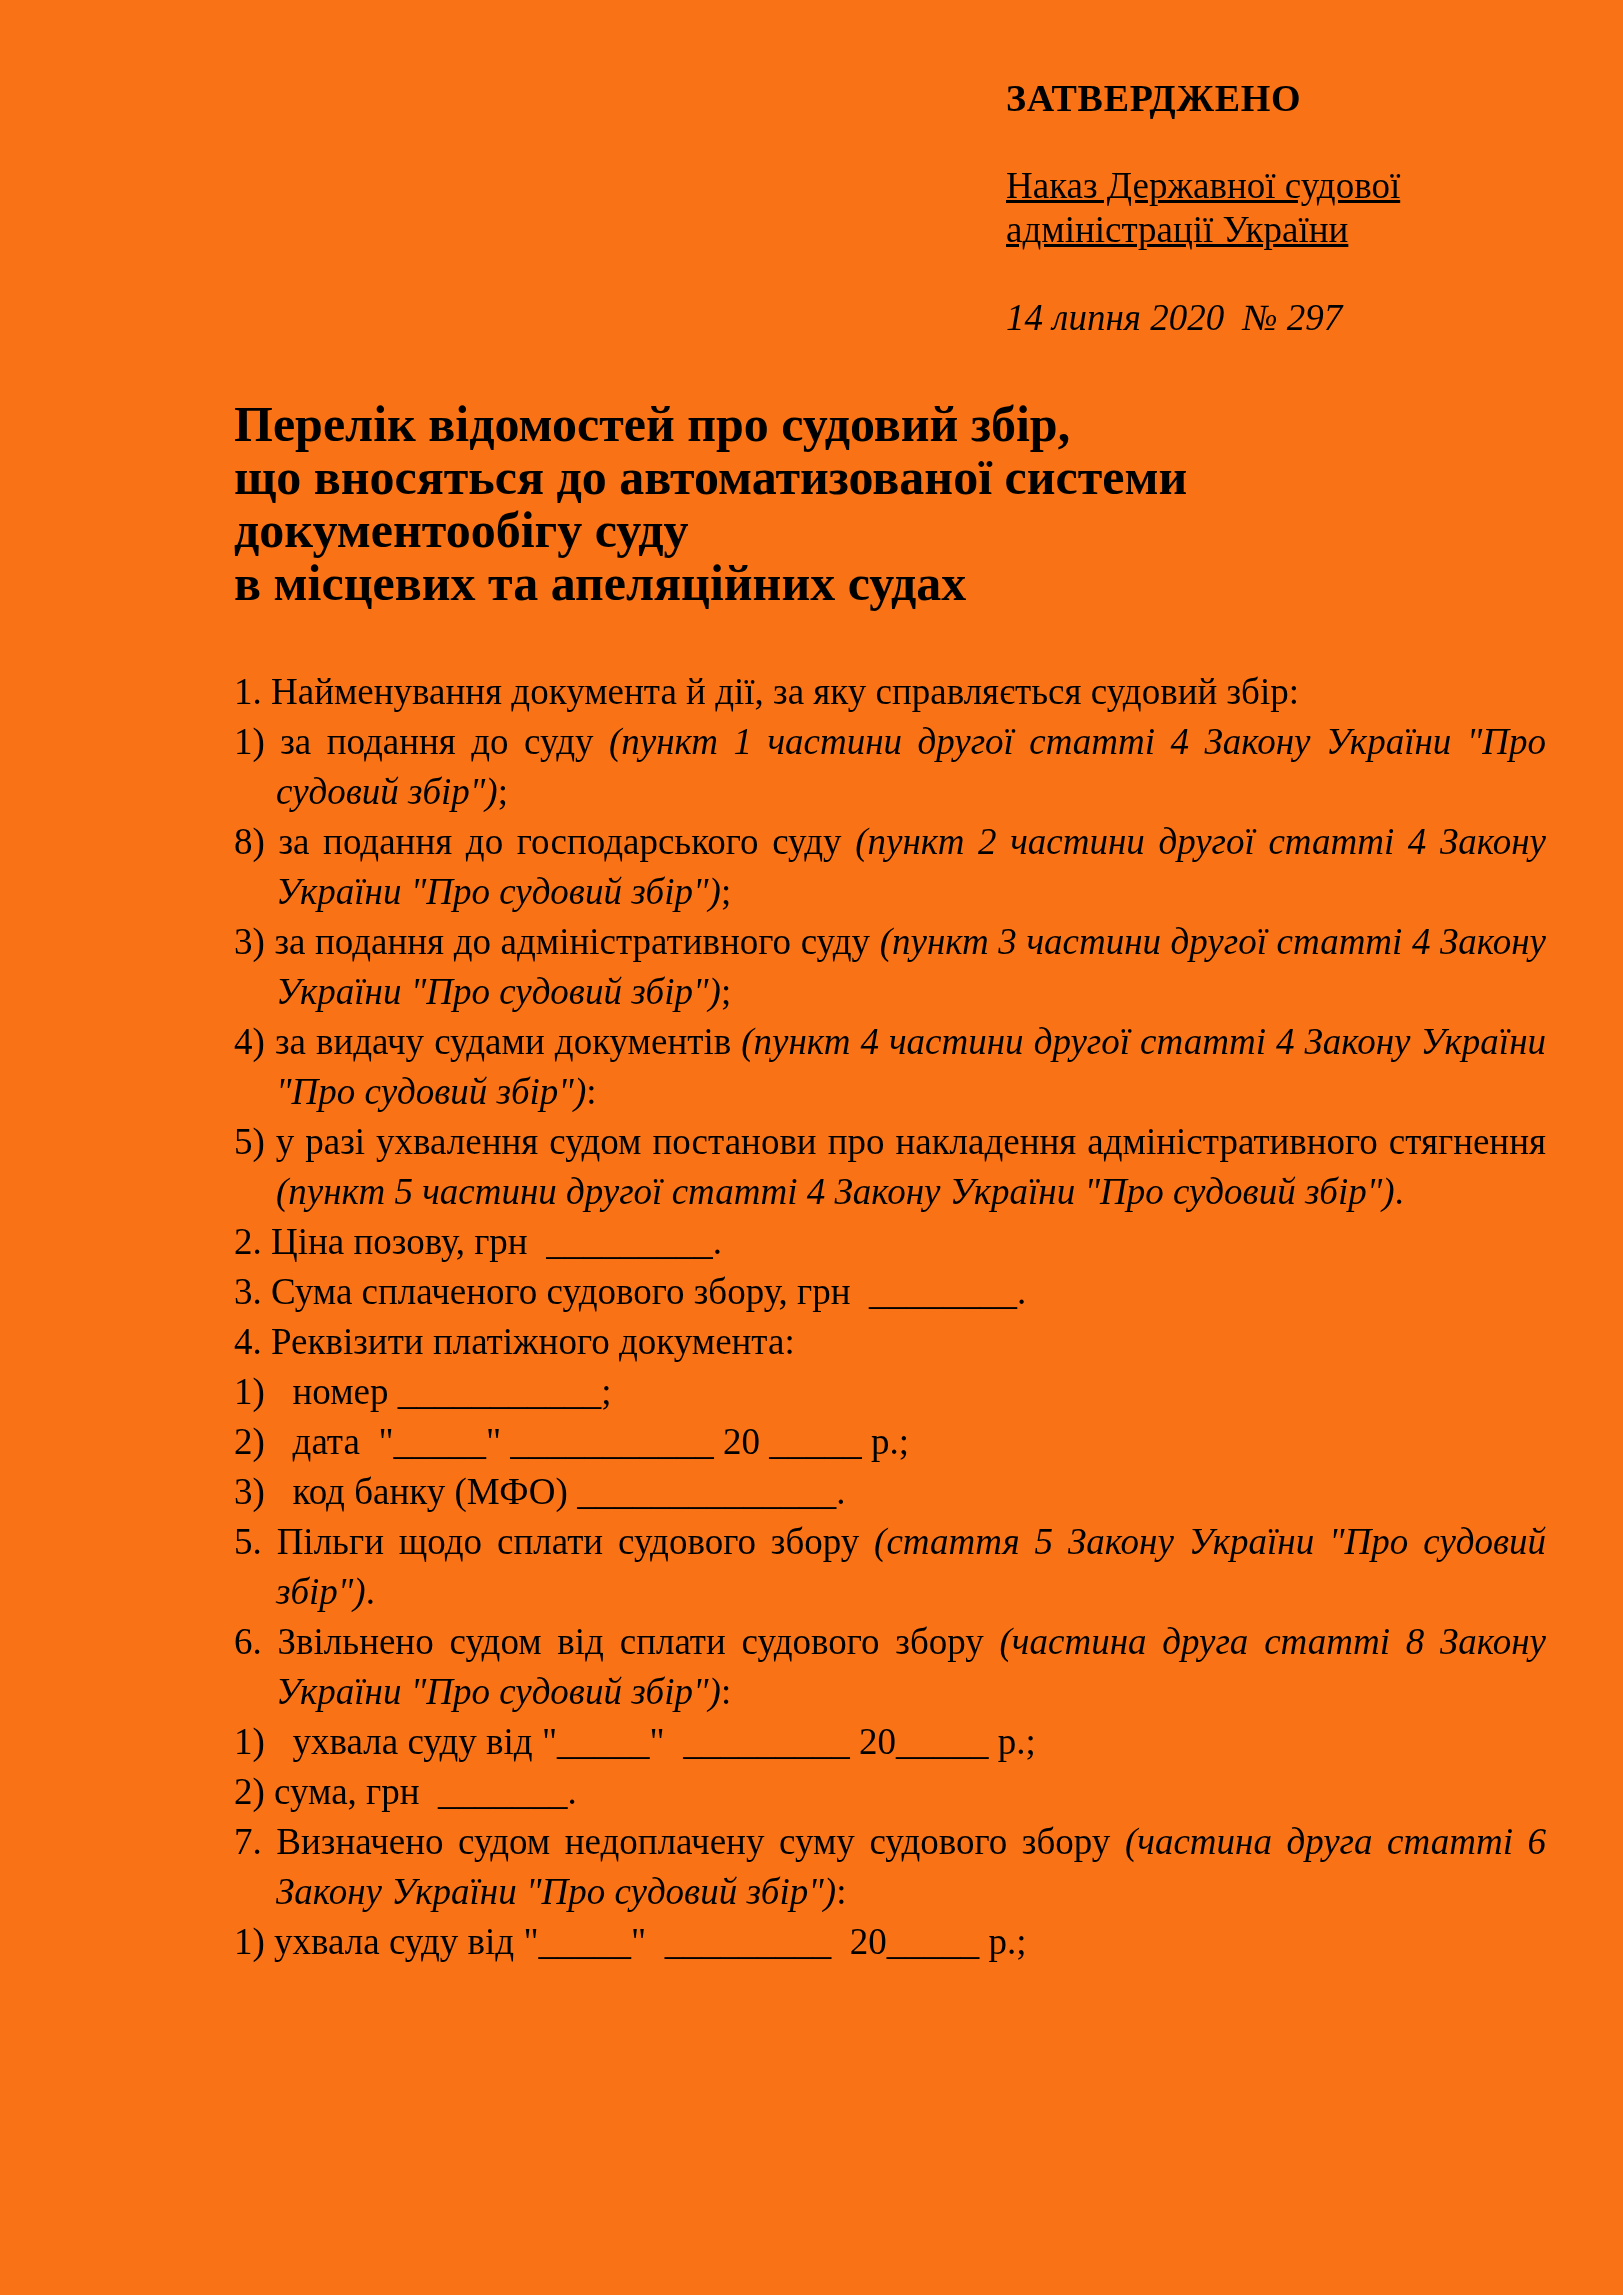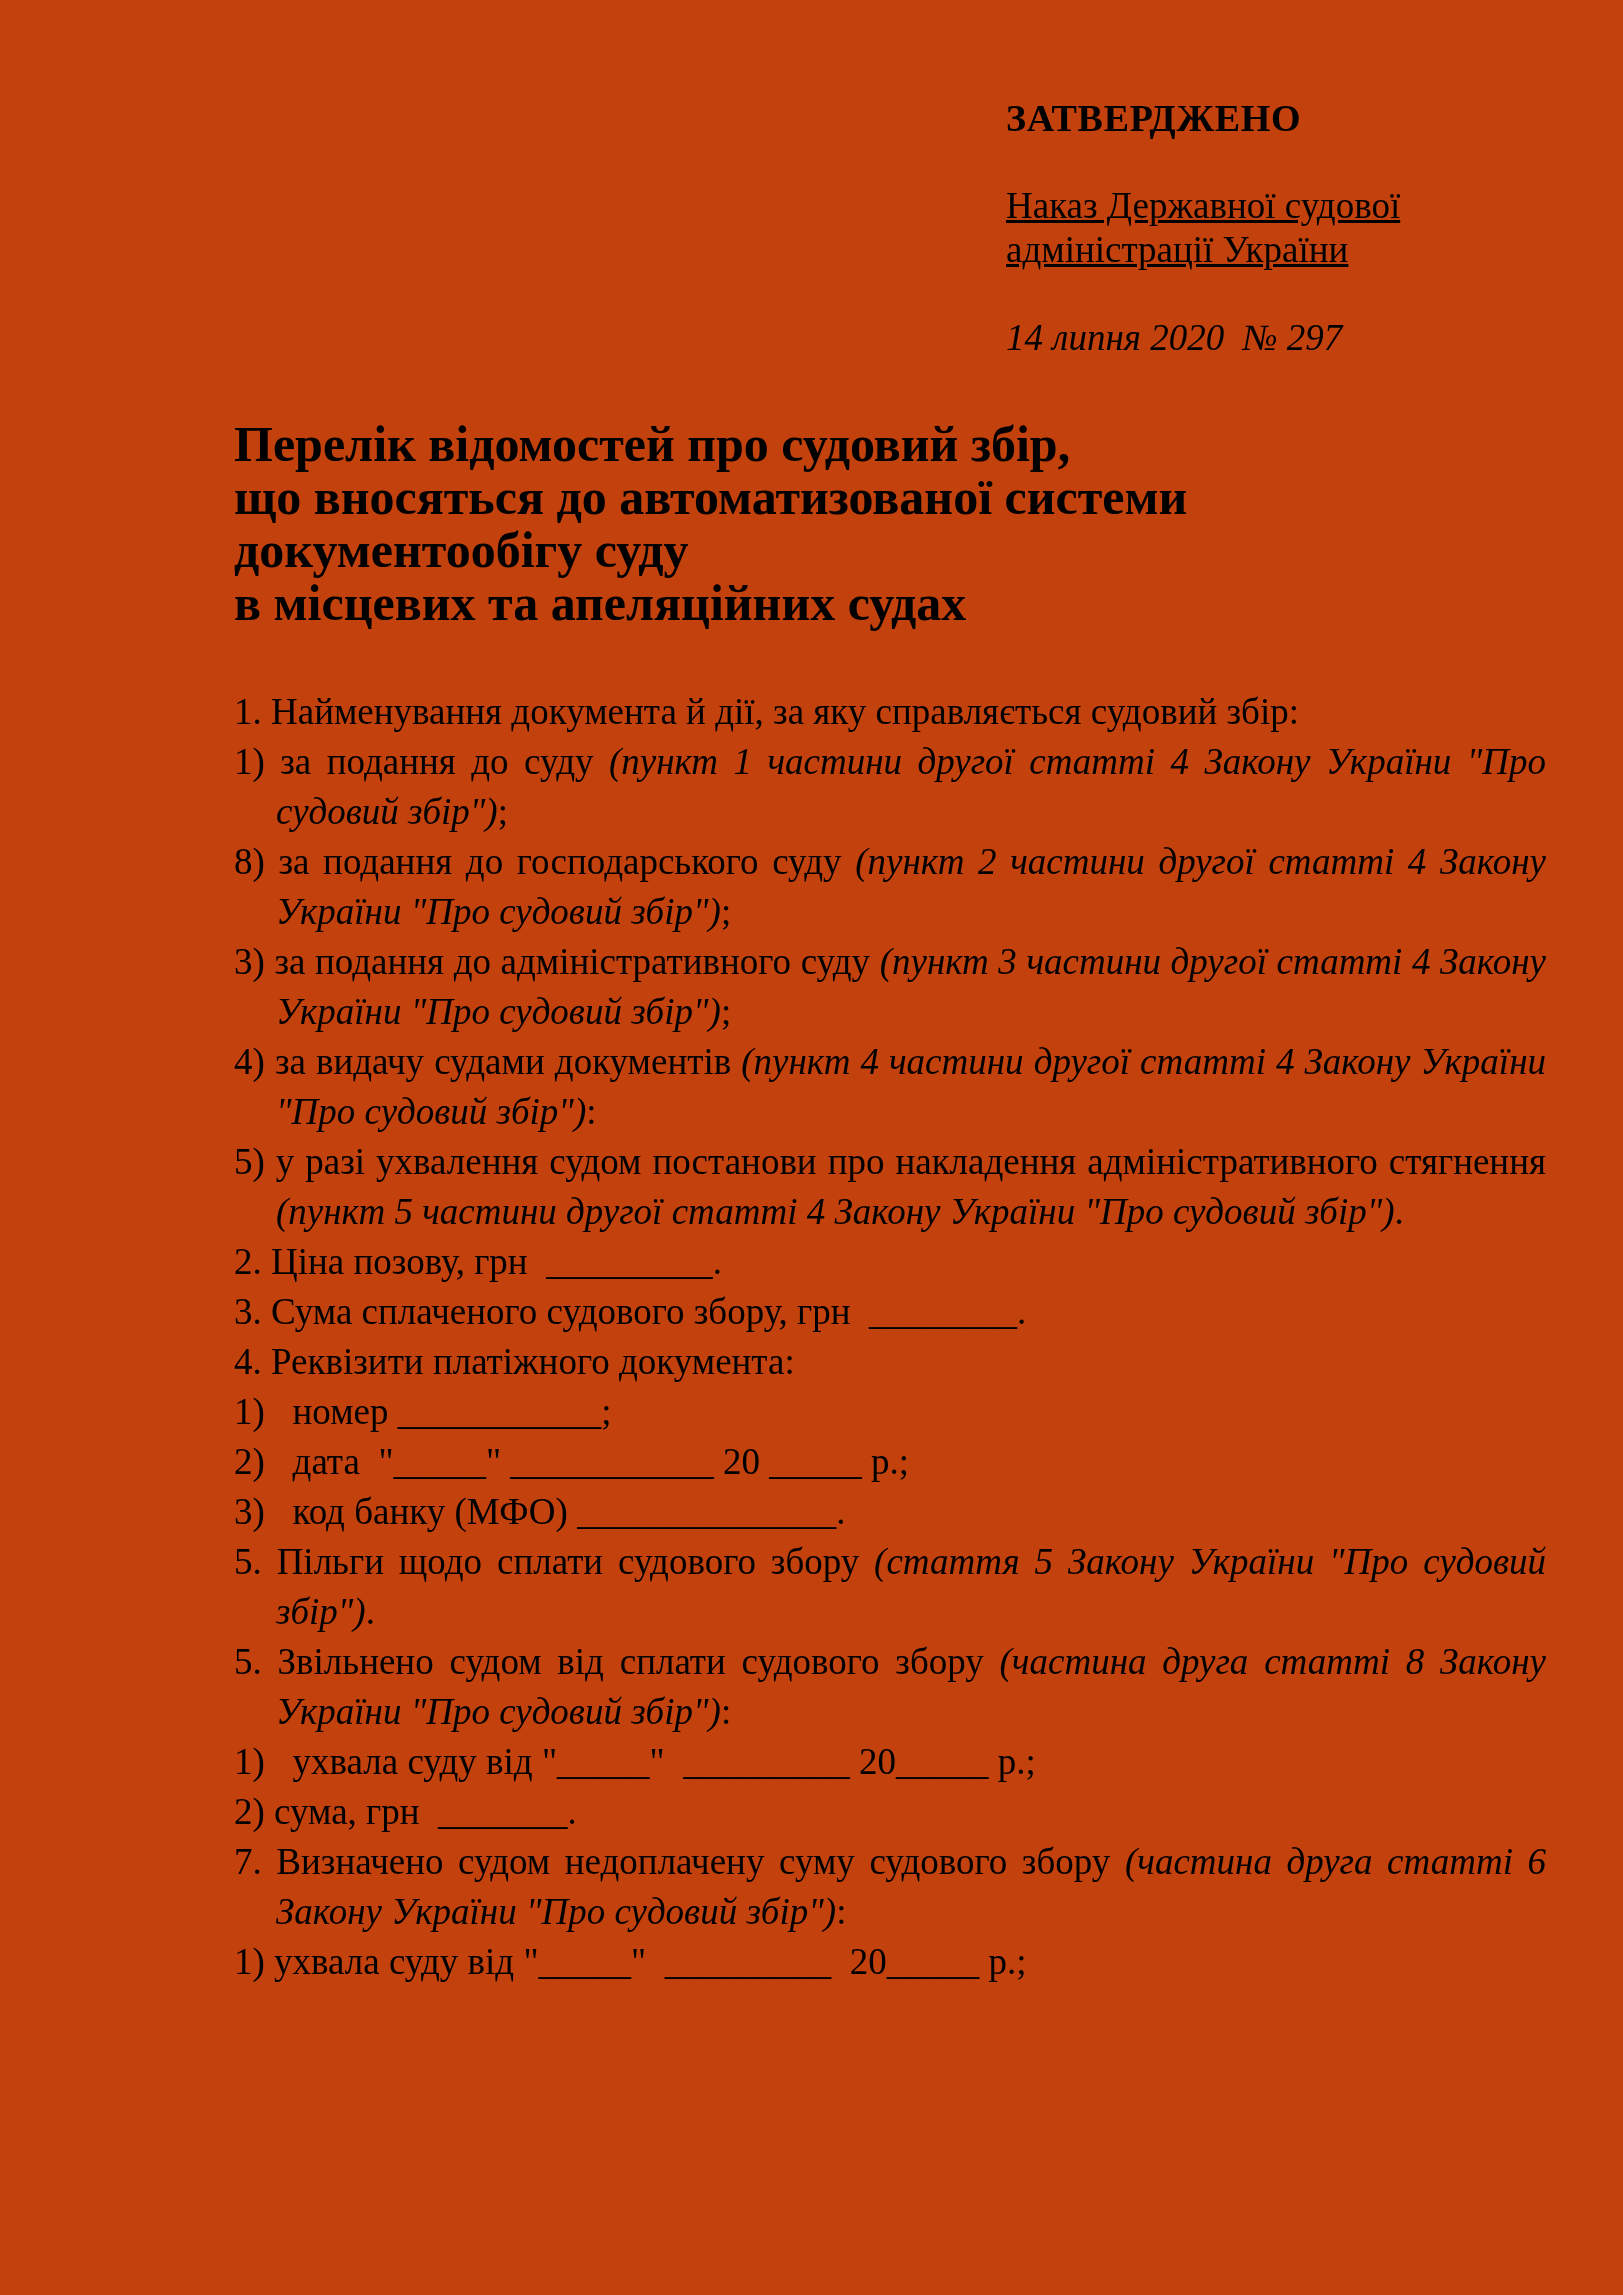--- a/index.html
+++ b/index.html
@@ -5,26 +5,26 @@
   html, body {
     margin: 0;
     padding: 0;
     background: #ffffff;
   }
   .page {
     position: relative;
     width: 1623px;
     height: 2295px;
     box-sizing: border-box;
-    background: #c2410c;
+    background: #f97316;
     color: #000000;
     font-family: "Liberation Serif", "DejaVu Serif", serif;
     font-size: 37px;
     overflow: hidden;
-    padding: 96px 77px 0 234px;
+    padding: 76px 77px 0 234px;
   }
   
   .approval-block {
     margin-left: 772px;
     line-height: 44px;
   }
   .approved-stamp {
     font-weight: bold;
     font-size: 38px;
     letter-spacing: 0.7px;
@@ -88,21 +88,21 @@
       <div class="para hang"><span>3) за подання до адміністративного суду </span><span class="it">(пункт 3 частини другої статті 4 Закону України "Про судовий збір")</span><span>;</span></div>
       <div class="para hang"><span>4) за видачу судами документів </span><span class="it">(пункт 4 частини другої статті 4 Закону України "Про судовий збір")</span><span>:</span></div>
       <div class="para hang"><span>5) у разі ухвалення судом постанови про накладення адміністративного стягнення </span><span class="it">(пункт 5 частини другої статті 4 Закону України "Про судовий збір")</span><span>.</span></div>
       <div class="para"><span>2. Ціна позову, грн &nbsp;_________.</span></div>
       <div class="para"><span>3. Сума сплаченого судового збору, грн &nbsp;________.</span></div>
       <div class="para"><span>4. Реквізити платіжного документа:</span></div>
       <div class="para"><span>1)&nbsp;&nbsp; номер ___________;</span></div>
       <div class="para"><span>2)&nbsp;&nbsp; дата&nbsp; "_____" ___________ 20 _____ р.;</span></div>
       <div class="para"><span>3)&nbsp;&nbsp; код банку (МФО) ______________.</span></div>
       <div class="para hang"><span>5. Пільги щодо сплати судового збору </span><span class="it">(стаття 5 Закону України "Про судовий збір")</span><span>.</span></div>
-      <div class="para hang"><span>5. Звільнено судом від сплати судового збору </span><span class="it">(частина друга статті 8 Закону України "Про судовий збір")</span><span>:</span></div>
+      <div class="para hang"><span>6. Звільнено судом від сплати судового збору </span><span class="it">(частина друга статті 8 Закону України "Про судовий збір")</span><span>:</span></div>
       <div class="para"><span>1)&nbsp;&nbsp; ухвала суду від "_____" &nbsp;_________ 20_____ р.;</span></div>
       <div class="para"><span>2) сума, грн &nbsp;_______.</span></div>
       <div class="para hang"><span>7. Визначено судом недоплачену суму судового збору </span><span class="it">(частина друга статті 6 Закону України "Про судовий збір")</span><span>:</span></div>
       <div class="para"><span>1) ухвала суду від "_____" &nbsp;_________ &nbsp;20_____ р.;</span></div>
     </div>
 
 </div>
 
 
 </body></html>

